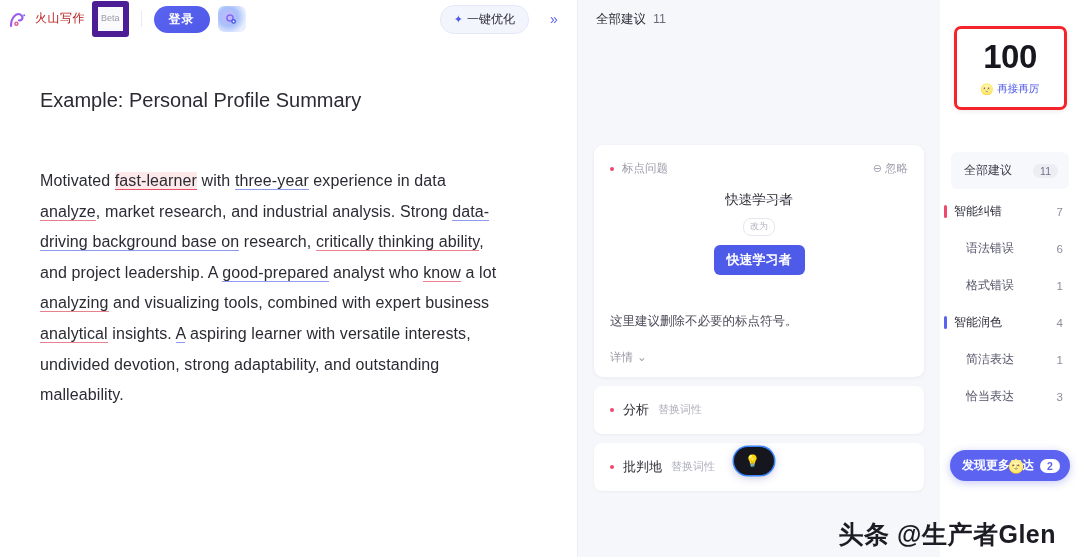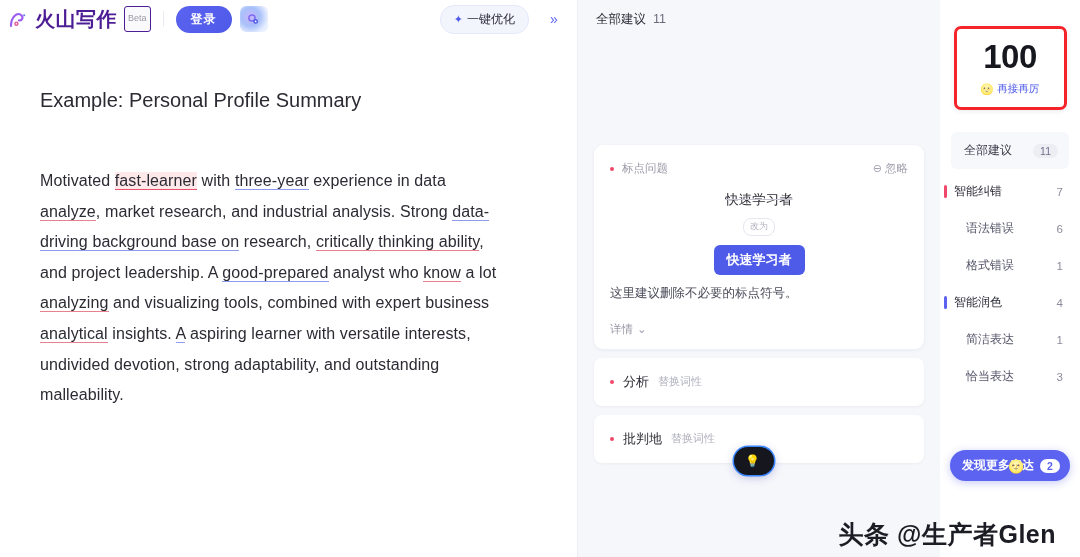--- a/index.html
+++ b/index.html
@@ -16,24 +16,24 @@
     display: flex; flex-direction: column;
     border-right: 1px solid #ececf2;
   }
   .topbar {
     height: 38px; flex: 0 0 38px; display: flex; align-items: center;
     padding: 0 10px 0 8px; background: #fff; gap: 8px;
   }
   .brand { display: flex; align-items: center; gap: 5px; }
   .logo-mark { width: 22px; height: 22px; position: relative; }
   .brand-name {
-    font-size: 20px; font-weight: 700; color: #4c1d95; letter-spacing: .5px;
+    font-size: 12px; font-weight: 400; color: #b91c1c; letter-spacing: .5px;
   }
   .beta-badge {
-    font-size: 9px; color: #9a9aa8; border: 1px solid #4c1d95;
+    font-size: 9px; color: #9a9aa8; border: 6px solid #4c1d95;
     border-radius: 3px; padding: 7px 3px; margin-left: 2px; line-height: 1.1;
     background: #fafafc;
   }
   .divider-v { width: 1px; height: 16px; background: #eaeaf0; margin: 0 4px; }
   .login-btn {
     background: linear-gradient(135deg,#5b63f0,#4e5ae8);
     color: #fff; font-size: 12px; font-weight: 700;
     padding: 5px 15px; border-radius: 14px; border: none; cursor: pointer;
     letter-spacing: 1px;
   }
@@ -108,21 +108,21 @@
   }
   .change-tag {
     font-size: 9px; color: #b3b3c0; border: 1px solid #e6e6ee;
     border-radius: 8px; padding: 1px 6px; line-height: 1.5;
   }
   .new-chip {
     background: #4e5ae8; color: #fff; font-size: 13px; font-weight: 700;
     padding: 6px 13px; border-radius: 6px; cursor: pointer;
   }
   .card-desc {
-    margin-top: 8px; font-size: 12.5px; color: #4a4a58; line-height: 1.6;
+    margin-top: 36px; font-size: 12.5px; color: #4a4a58; line-height: 1.6;
   }
   .card-detail {
     margin-top: 19px; font-size: 11.5px; color: #9a9aa8;
     display: flex; align-items: center; gap: 4px; cursor: pointer;
   }
 
   .mini-row {
     background: #fff; border-radius: 8px; margin-top: 9px;
     padding: 15px 16px; display: flex; align-items: center; gap: 9px;
     box-shadow: 0 1px 3px rgba(30,30,60,.05); cursor: pointer;
@@ -138,20 +138,21 @@
     display: flex; align-items: center; gap: 6px; white-space: nowrap;
     box-shadow: 0 0 0 1.5px #3a86ff, 0 2px 10px rgba(60,60,160,.35);
   }
   .tooltip .bulb { font-size: 12px; }
 
   
   .right-col {
     width: 140px; height: 557px; background: #fff;
     display: flex; flex-direction: column; align-items: center;
     position: relative;
+    gap: 20px;
   }
   .score-card {
     margin-top: 26px; width: 113px; height: 84px;
     background: #fff; border: 3px solid #f5242a; border-radius: 7px;
     display: flex; flex-direction: column; align-items: center;
     justify-content: center; box-shadow: 0 1px 5px rgba(60,60,110,.1);
   }
   .score-num {
     font-size: 33px; font-weight: 700; color: #17171f; line-height: 1;
     letter-spacing: -.5px; position: relative;

